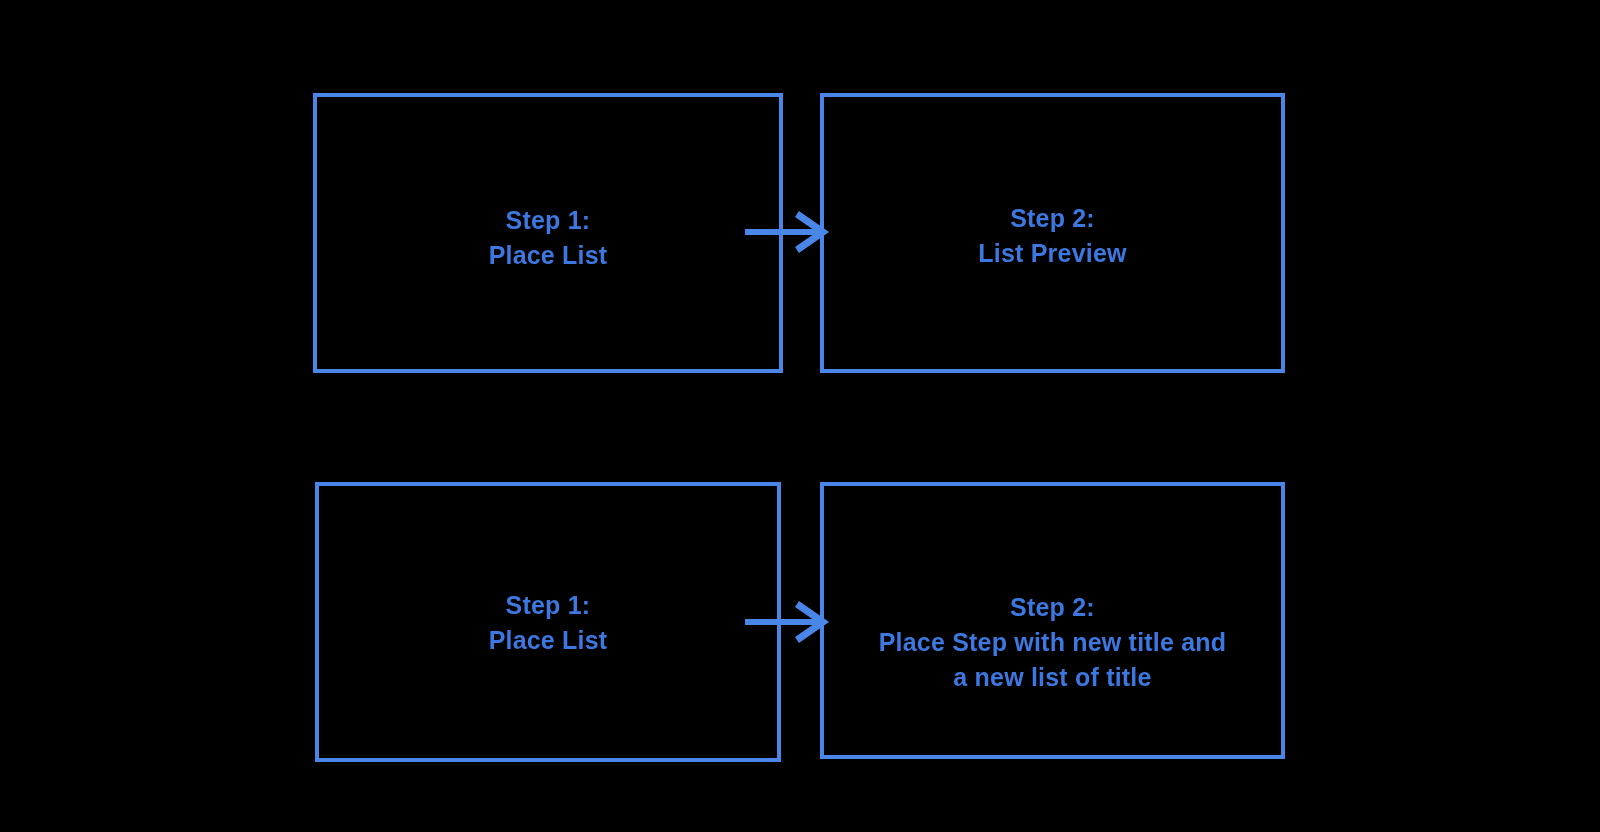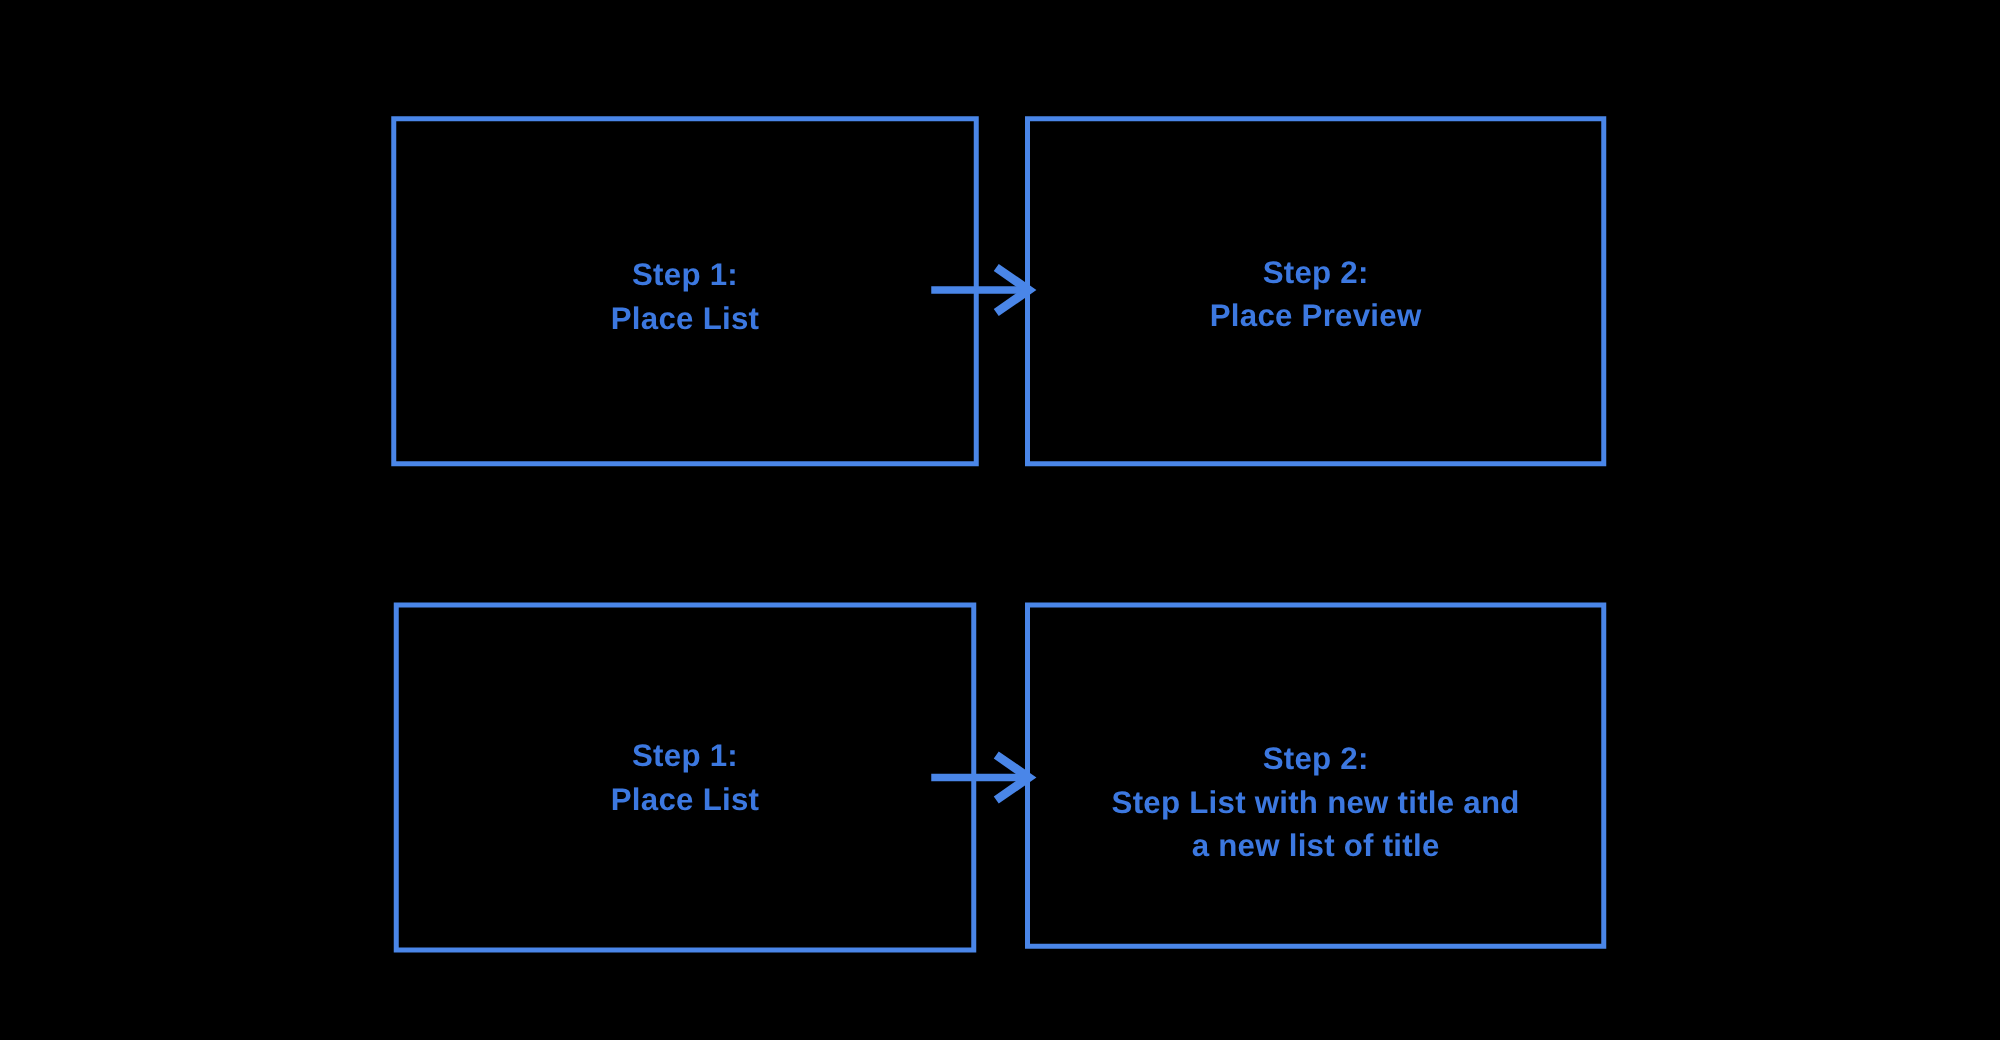--- a/index.html
+++ b/index.html
@@ -56,37 +56,37 @@
   </div>
 
   <svg class="arrow" style="left:738px; top:208px;" width="92" height="48" viewBox="0 0 92 48">
     <line class="shaft" x1="7" y1="24" x2="81" y2="24"></line>
     <path class="head" d="M 59 6 L 85 24 L 59 42"></path>
   </svg>
 
   <div class="box" style="left:820px; top:93px; width:465px; height:280px;">
     <div class="label" style="transform: translateY(3px);">
       <div>Step 2:</div>
-      <div>Place Preview</div>
+      <div>List Preview</div>
     </div>
   </div>
 
   <div class="box" style="left:315px; top:482px; width:466px; height:280px;">
     <div class="label" style="transform: translateY(1px);">
       <div>Step 1:</div>
       <div>Place List</div>
     </div>
   </div>
 
   <svg class="arrow" style="left:738px; top:598px;" width="92" height="48" viewBox="0 0 92 48">
     <line class="shaft" x1="7" y1="24" x2="81" y2="24"></line>
     <path class="head" d="M 59 6 L 85 24 L 59 42"></path>
   </svg>
 
   <div class="box" style="left:820px; top:482px; width:465px; height:277px;">
     <div class="label" style="transform: translateY(22px);">
       <div>Step 2:</div>
-      <div>Step List with new title and</div>
+      <div>Place Step with new title and</div>
       <div>a new list of title</div>
     </div>
   </div>
 
 </div>
 
 </body></html>

